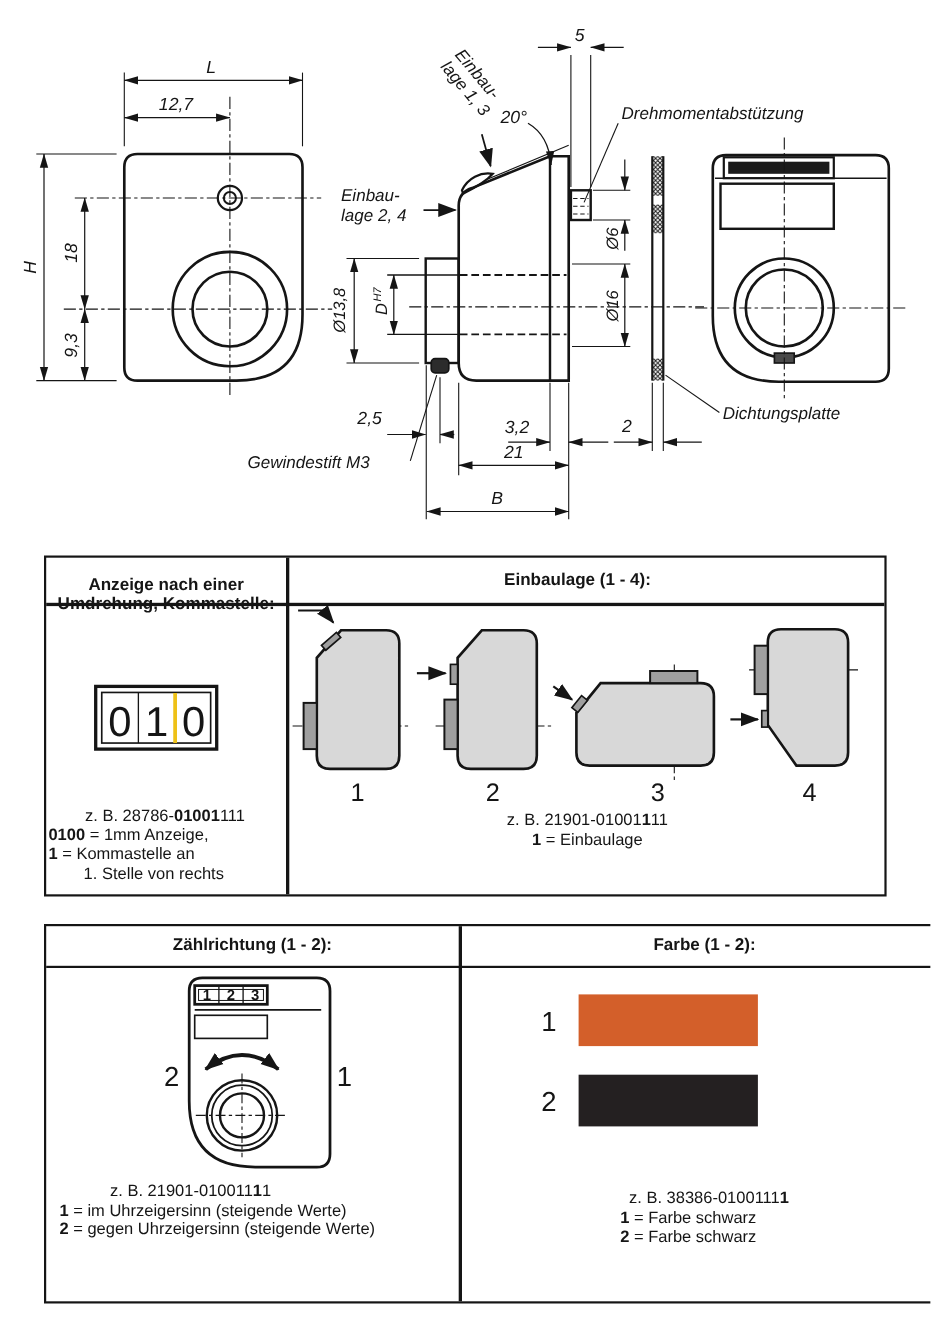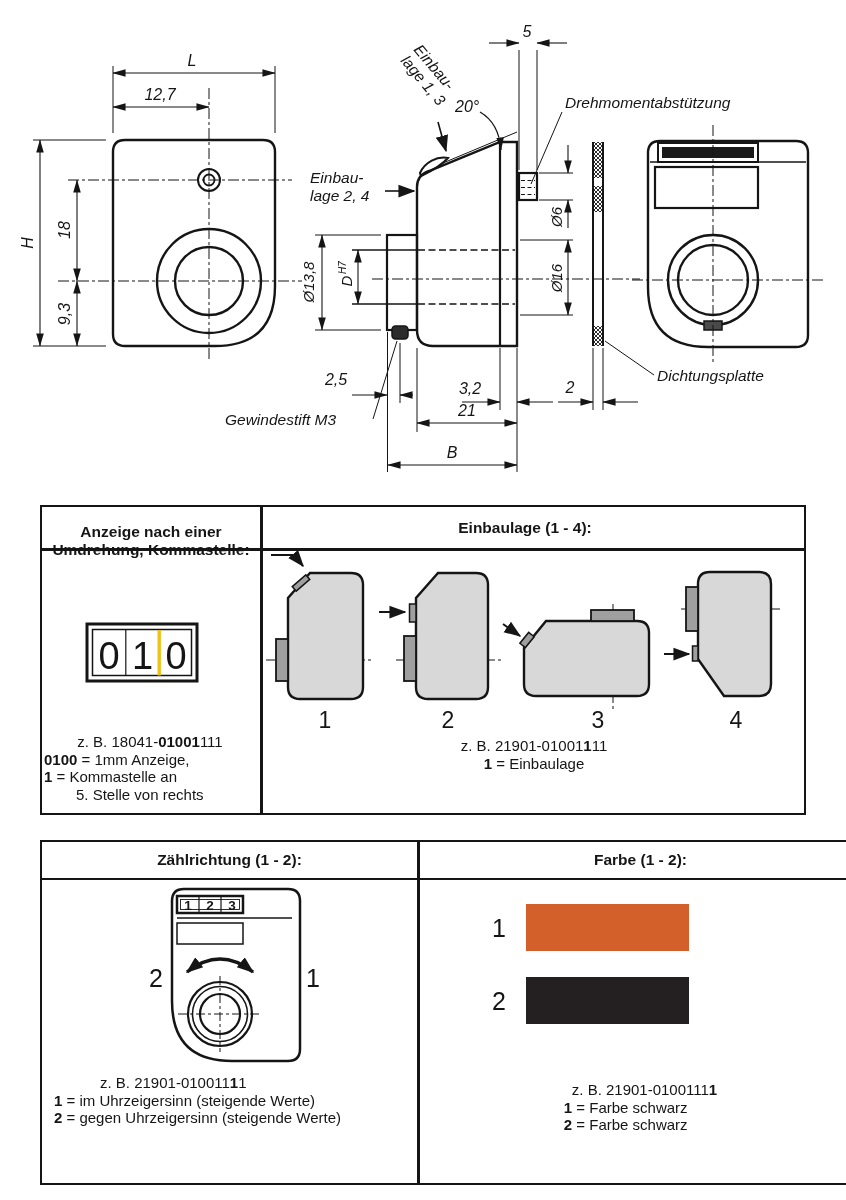--- a/index.html
+++ b/index.html
@@ -211,24 +211,24 @@
     <rect x="88" y="625" width="110" height="57" fill="#fff" stroke="#151515" stroke-width="3"></rect>
     <rect x="93.5" y="630.5" width="99" height="46" fill="none" stroke="#151515" stroke-width="1.5"></rect>
     <line x1="126.8" y1="631" x2="126.8" y2="676.5" stroke="#151515" stroke-width="1.2"></line>
     <rect x="158.5" y="631" width="3.4" height="45.5" fill="#eec117"></rect>
     <text class="ctrdigit" x="110" y="670" text-anchor="middle">0</text>
     <text class="ctrdigit" x="143.5" y="670" text-anchor="middle">1</text>
     <text class="ctrdigit" x="177" y="670" text-anchor="middle">0</text>
   </svg>
 
   <div class="ftr" style="left:2px;top:226px;width:212px;">
-    <div class="ctr"><span>z. B. 18041-</span><b>01001</b><span>111</span></div>
+    <div class="ctr"><span>z. B. 28786-</span><b>01001</b><span>111</span></div>
     <div><b>0100</b><span> = 1mm Anzeige,</span></div>
     <div><b>1</b><span> = Kommastelle an</span></div>
-    <div style="padding-left:32px;"><span>5. Stelle von rechts</span></div>
+    <div style="padding-left:32px;"><span>1. Stelle von rechts</span></div>
   </div>
 
   <svg style="left:217px;top:40px;" width="546" height="227" viewBox="258 548 546 227">
     <g stroke="#151515">
 
       <g>
         <line x1="265" y1="661" x2="370" y2="661" fill="none" stroke-width="1" stroke-dasharray="9 3 3 3"></line>
         <path d="M309,574 H350 Q362,574 362,586 V688 Q362,700 350,700 H299 Q287,700 287,688 V599 Z" fill="#d8d8d8" stroke-width="2.4"></path>
         <rect x="-9" y="-3" width="18" height="6" transform="translate(300,584) rotate(-41)" fill="#9f9f9f" stroke-width="1.5"></rect>
         <rect x="275" y="640" width="12" height="42" fill="#9f9f9f" stroke-width="1.8"></rect>
@@ -315,20 +315,20 @@
 
   <svg style="left:374px;top:35px;" width="387" height="200" viewBox="417 878 387 200">
     <rect x="527" y="905" width="163" height="47" fill="#d35f2a"></rect>
     <rect x="527" y="978" width="163" height="47" fill="#242021"></rect>
     <text class="bignum" x="500" y="938" text-anchor="middle">1</text>
     <text class="bignum" x="500" y="1011" text-anchor="middle">2</text>
   </svg>
 
   <div class="ftr ctr" style="left:377px;top:239px;right:0;">
     <div style="display:inline-block;text-align:left;">
-      <div style="padding-left:8px;"><span>z. B. 21901-0100111</span><b>1</b></div>
+      <div style="padding-left:8px;"><span>z. B. 38386-0100111</span><b>1</b></div>
       <div><b>1</b><span> = Farbe schwarz</span></div>
       <div><b>2</b><span> = Farbe schwarz</span></div>
     </div>
   </div>
 </div>
 
 </div>
 
 </body></html>

